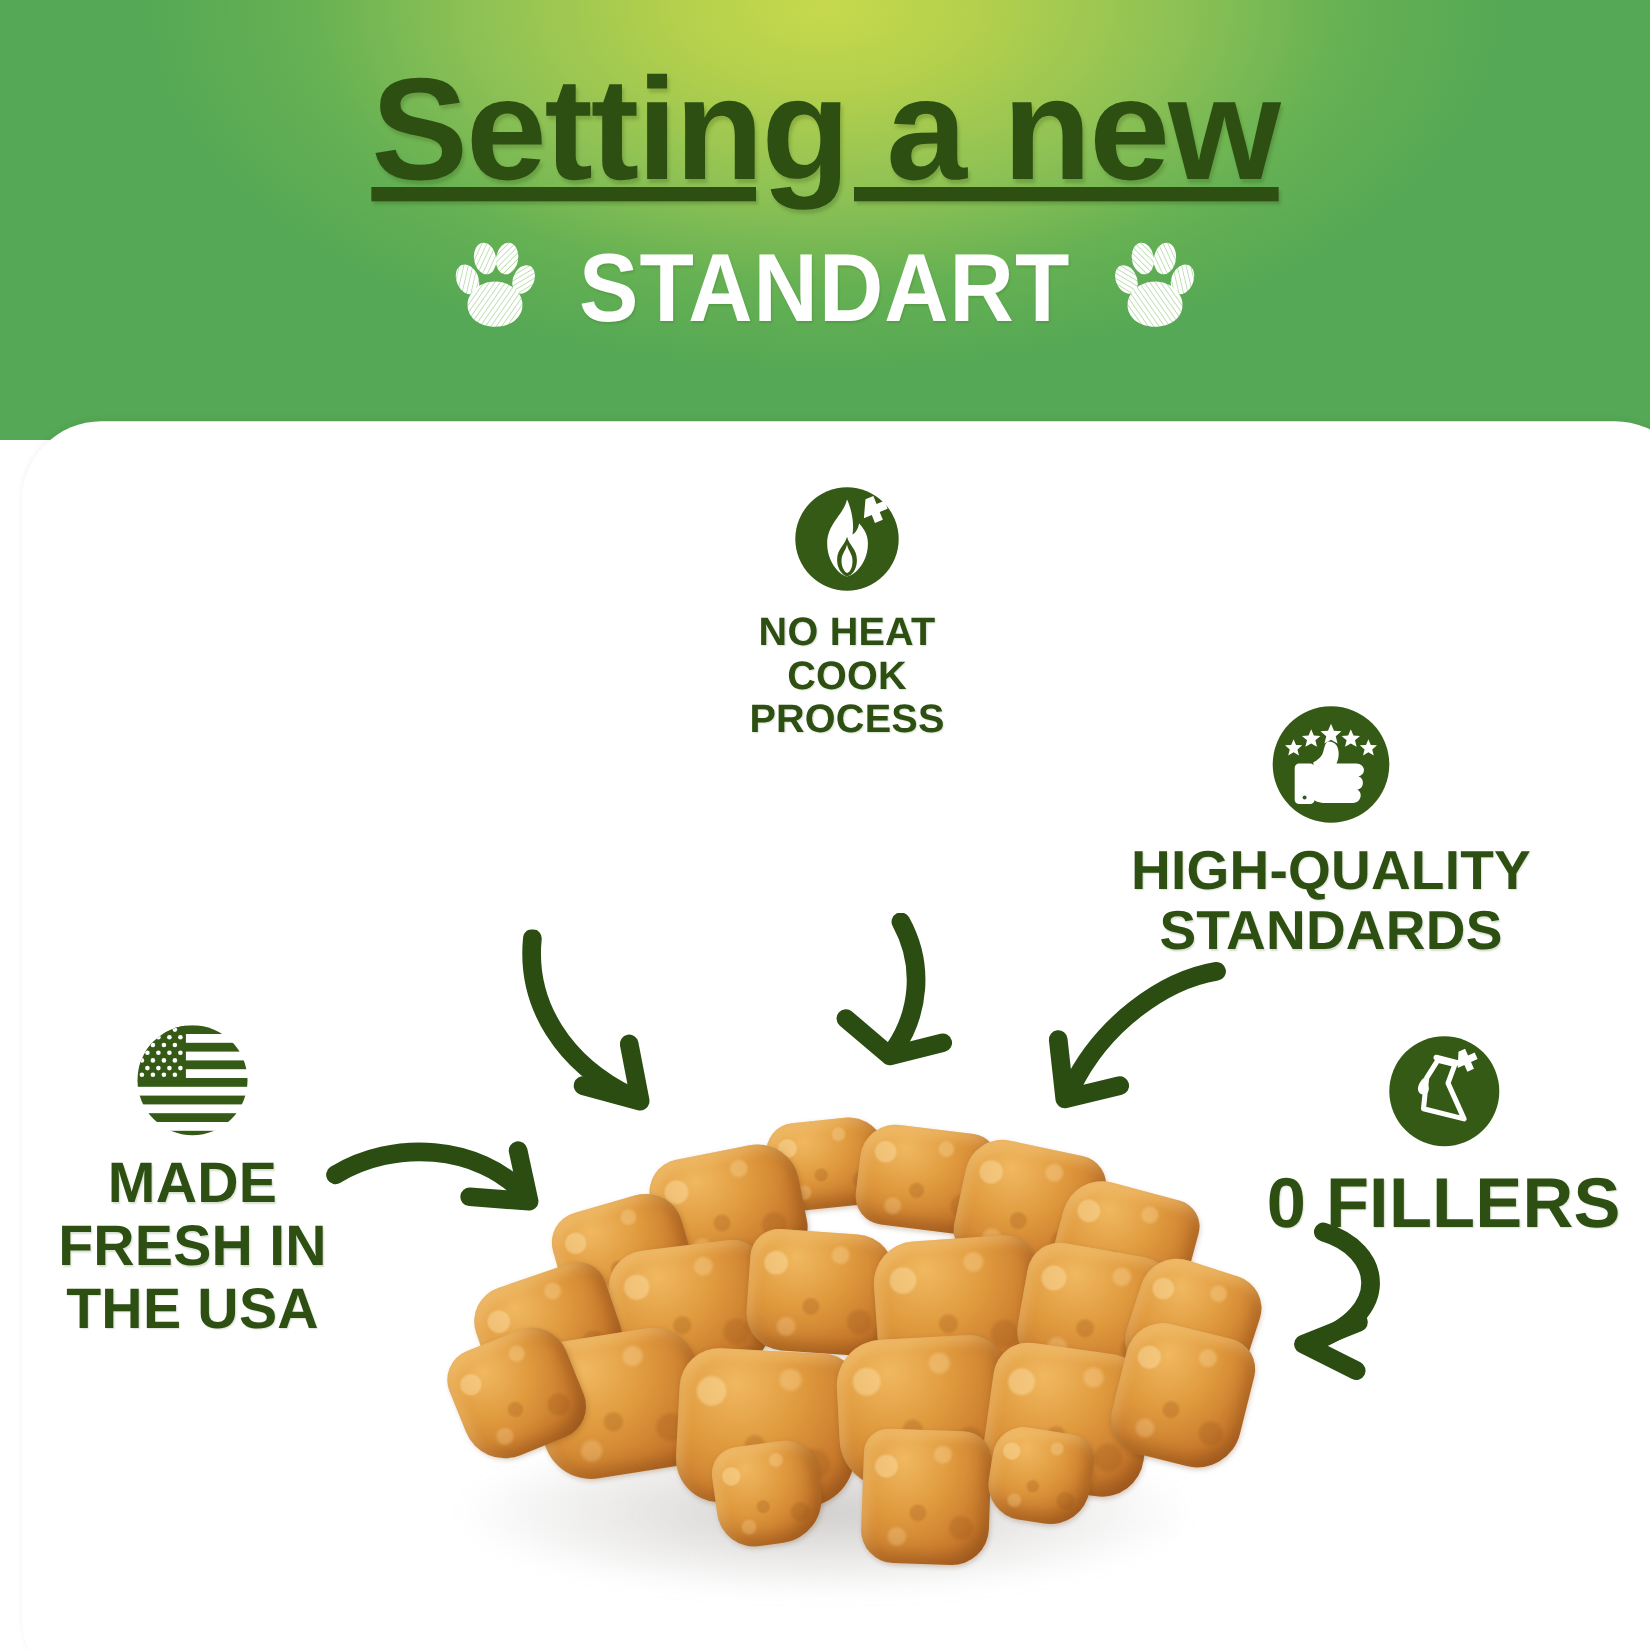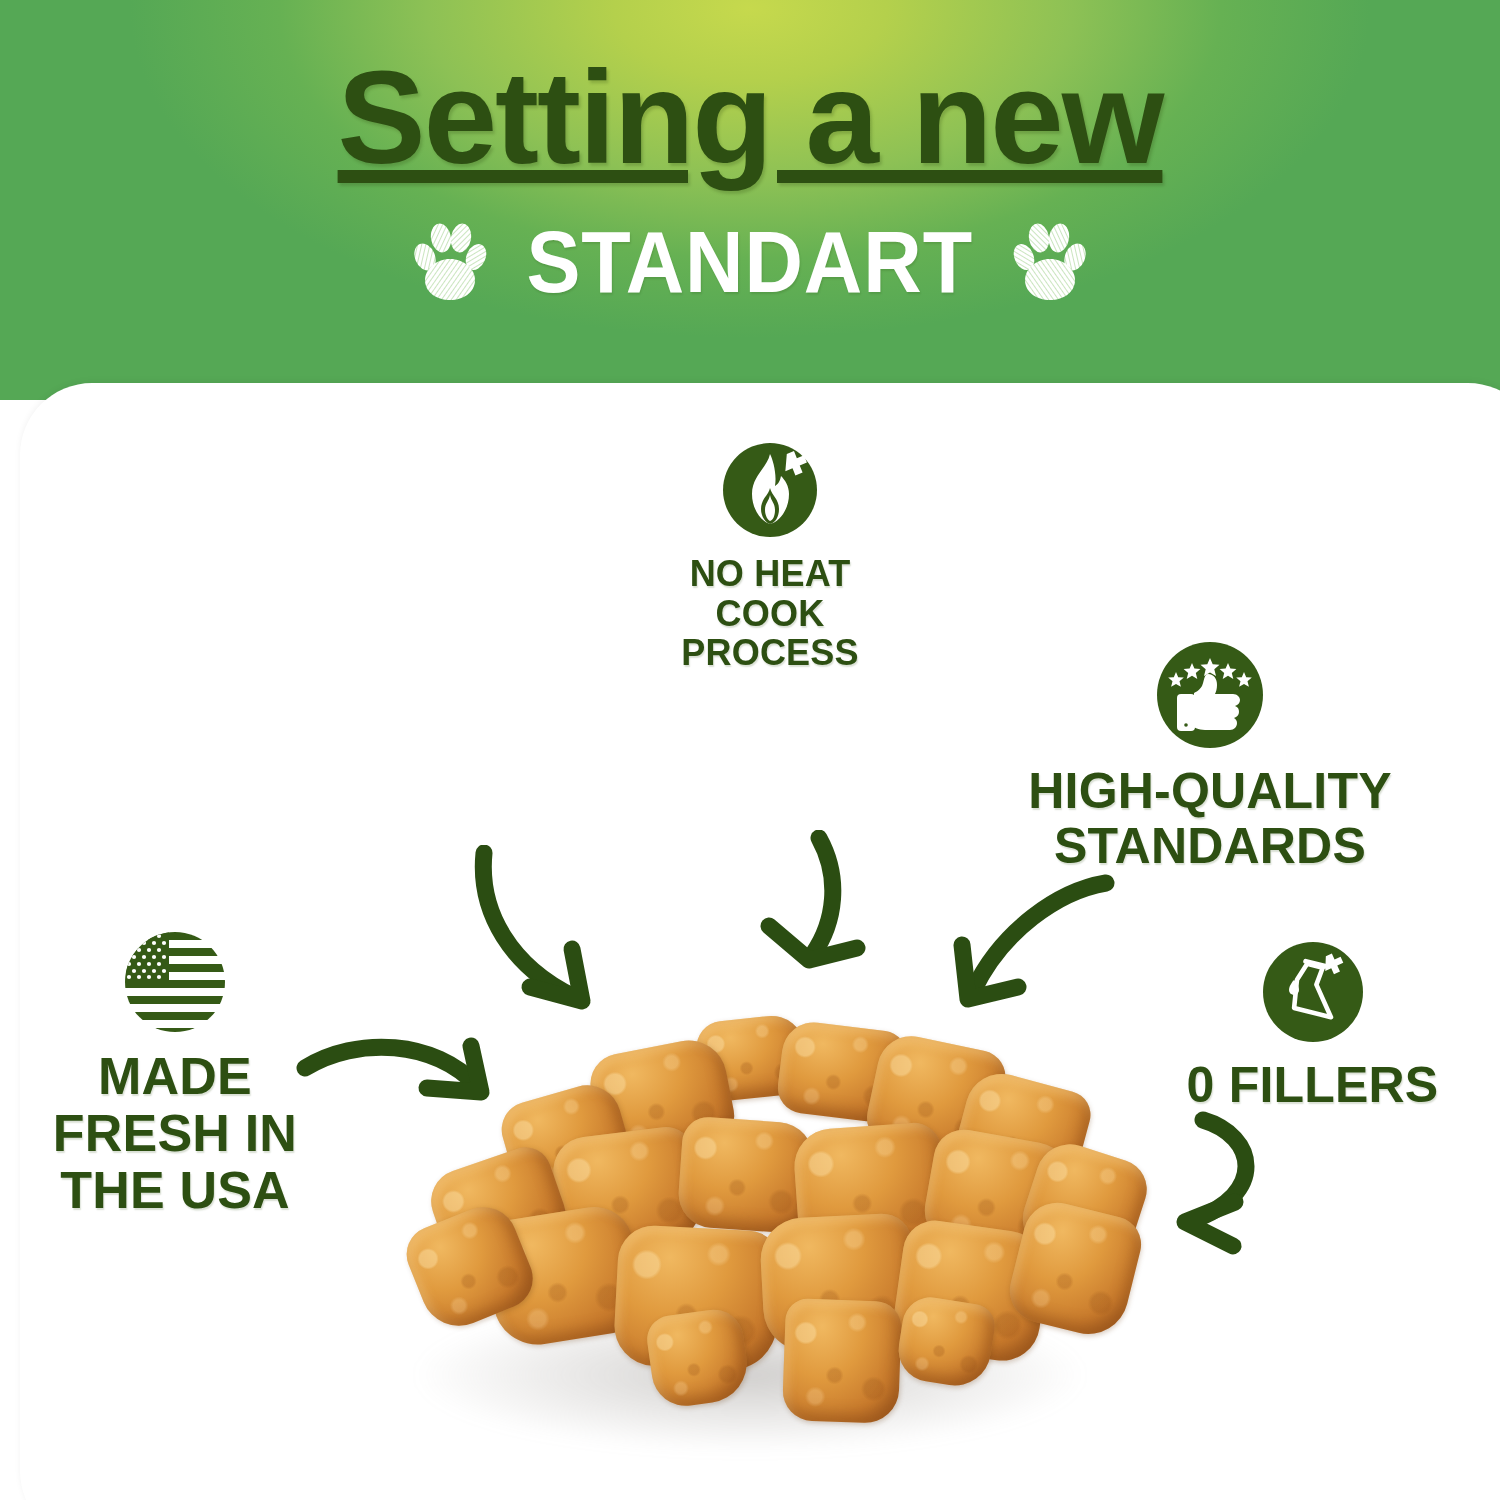--- a/index.html
+++ b/index.html
@@ -28,21 +28,21 @@
     font-size:132px;
     font-weight:800;
     letter-spacing:-2px;
     color:#2d4f12;
     line-height:1.0;
     text-shadow:2px 3px 3px rgba(40,70,15,0.22);
     text-decoration:underline;
   }
   .banner-sub-row {
     position:absolute; left:0; top:218px; width:1500px;
-    display:flex; align-items:center; justify-content:center; gap:20px;
+    display:flex; justify-content:center; gap:20px;
   }
   .banner-sub {
     font-size:88px;
     font-weight:800;
     letter-spacing:1px;
     color:#ffffff;
     line-height:1.0;
     transform:scaleX(0.92);
     text-shadow:1px 2px 2px rgba(40,70,15,0.16);
   }
@@ -74,21 +74,21 @@
 
   
   #feat-vet      { left:35px;   top:610px;  width:560px; }
   #feat-heat     { left:545px;  top:440px;  width:450px; }
   #feat-quality  { left:940px;  top:640px;  width:540px; }
   #feat-usa      { left:-10px;  top:930px;  width:370px; }
   #feat-fillers  { left:1135px; top:940px;  width:355px; }
 
   #feat-heat .flabel  { font-size:36px; }
   #feat-usa .flabel   { font-size:52px; }
-  #feat-fillers .flabel { font-size:50px; }
+  #feat-fillers .flabel { font-size:64px; }
   #feat-vet .flabel   { font-size:50px; }
   #feat-quality .flabel { font-size:50px; }
 
   
   .arrow { position:absolute; pointer-events:none; }
   #arrow-usa     { left:295px;  top:1030px; }
   #arrow-vet     { left:470px;  top:845px;  }
   #arrow-heat    { left:755px;  top:830px;  }
   #arrow-quality { left:940px;  top:865px;  }
   #arrow-fillers { left:1145px; top:1110px; }

